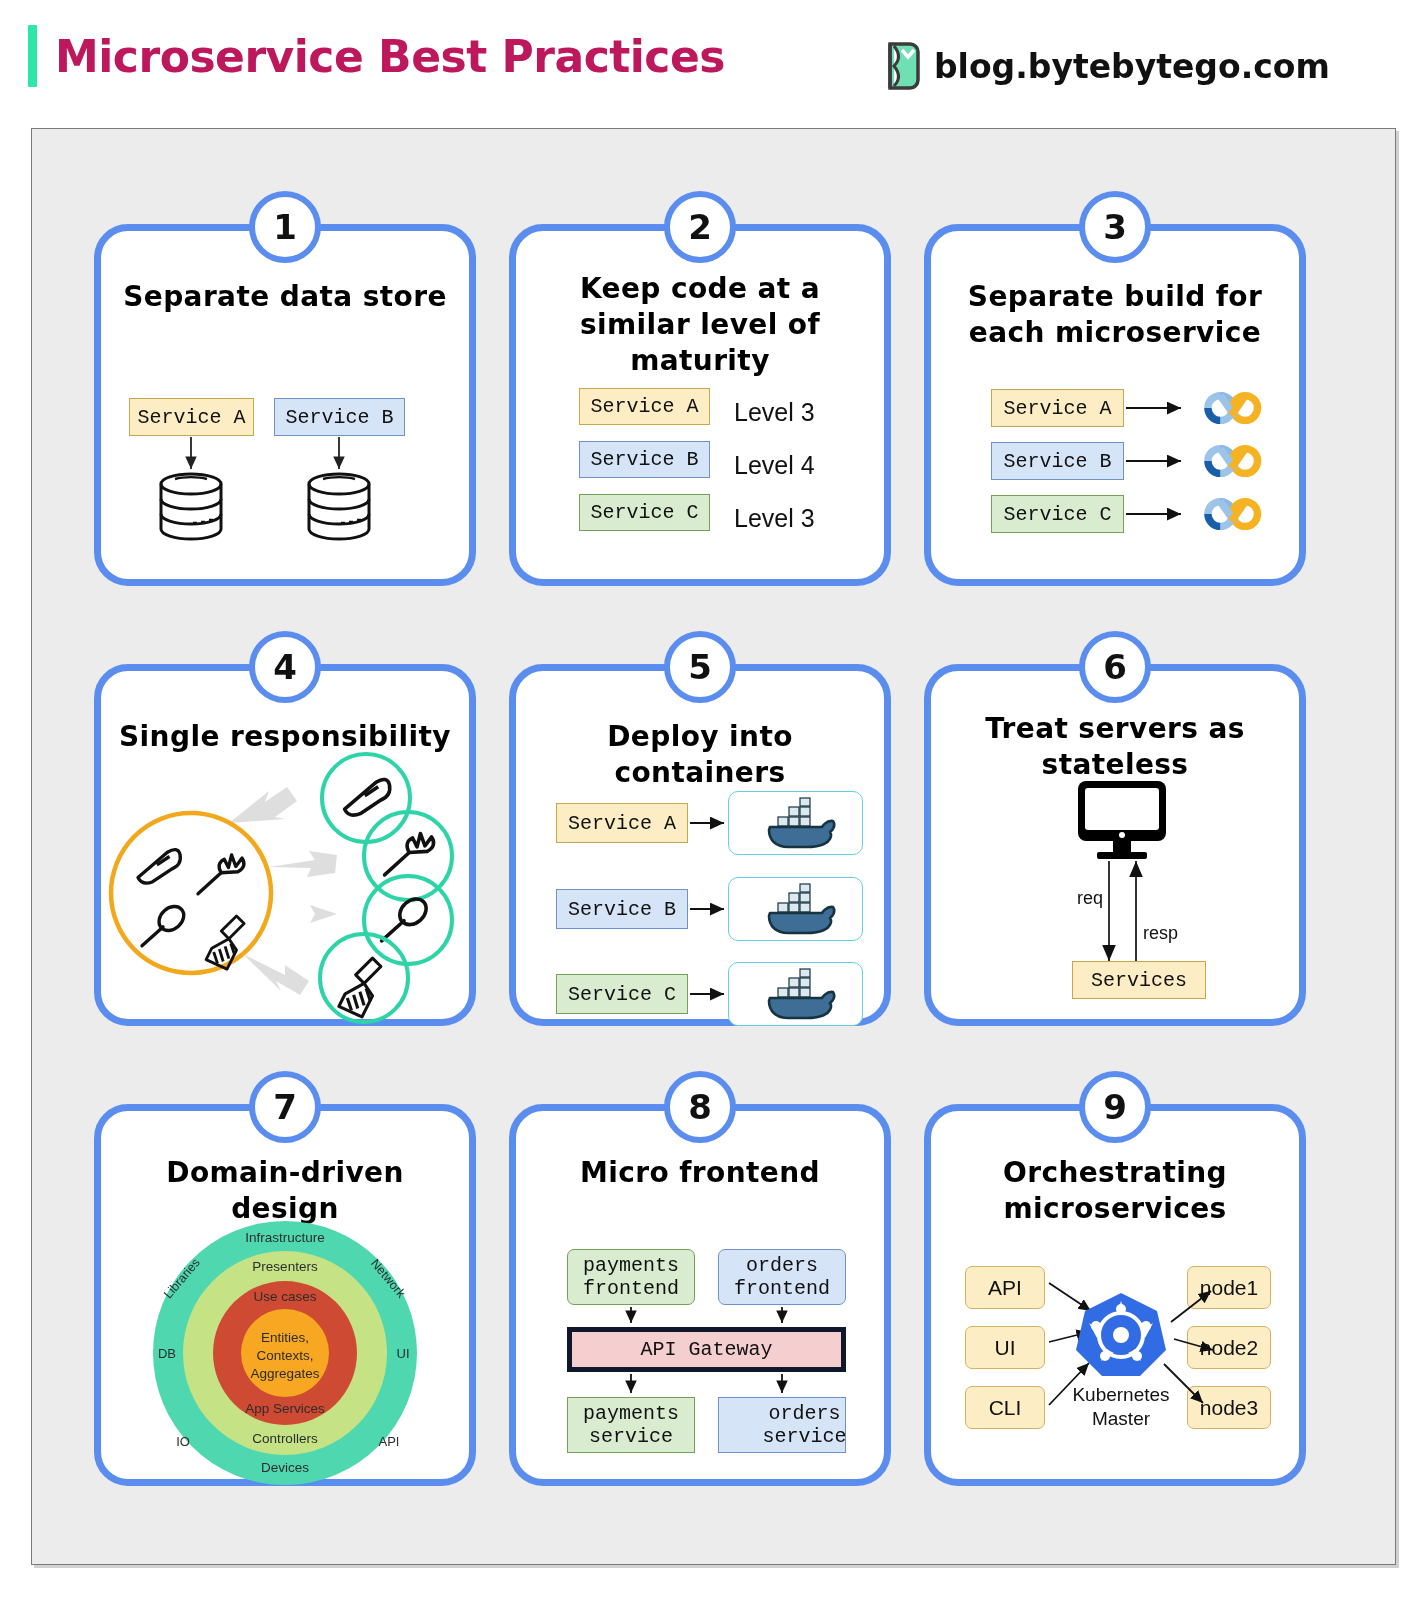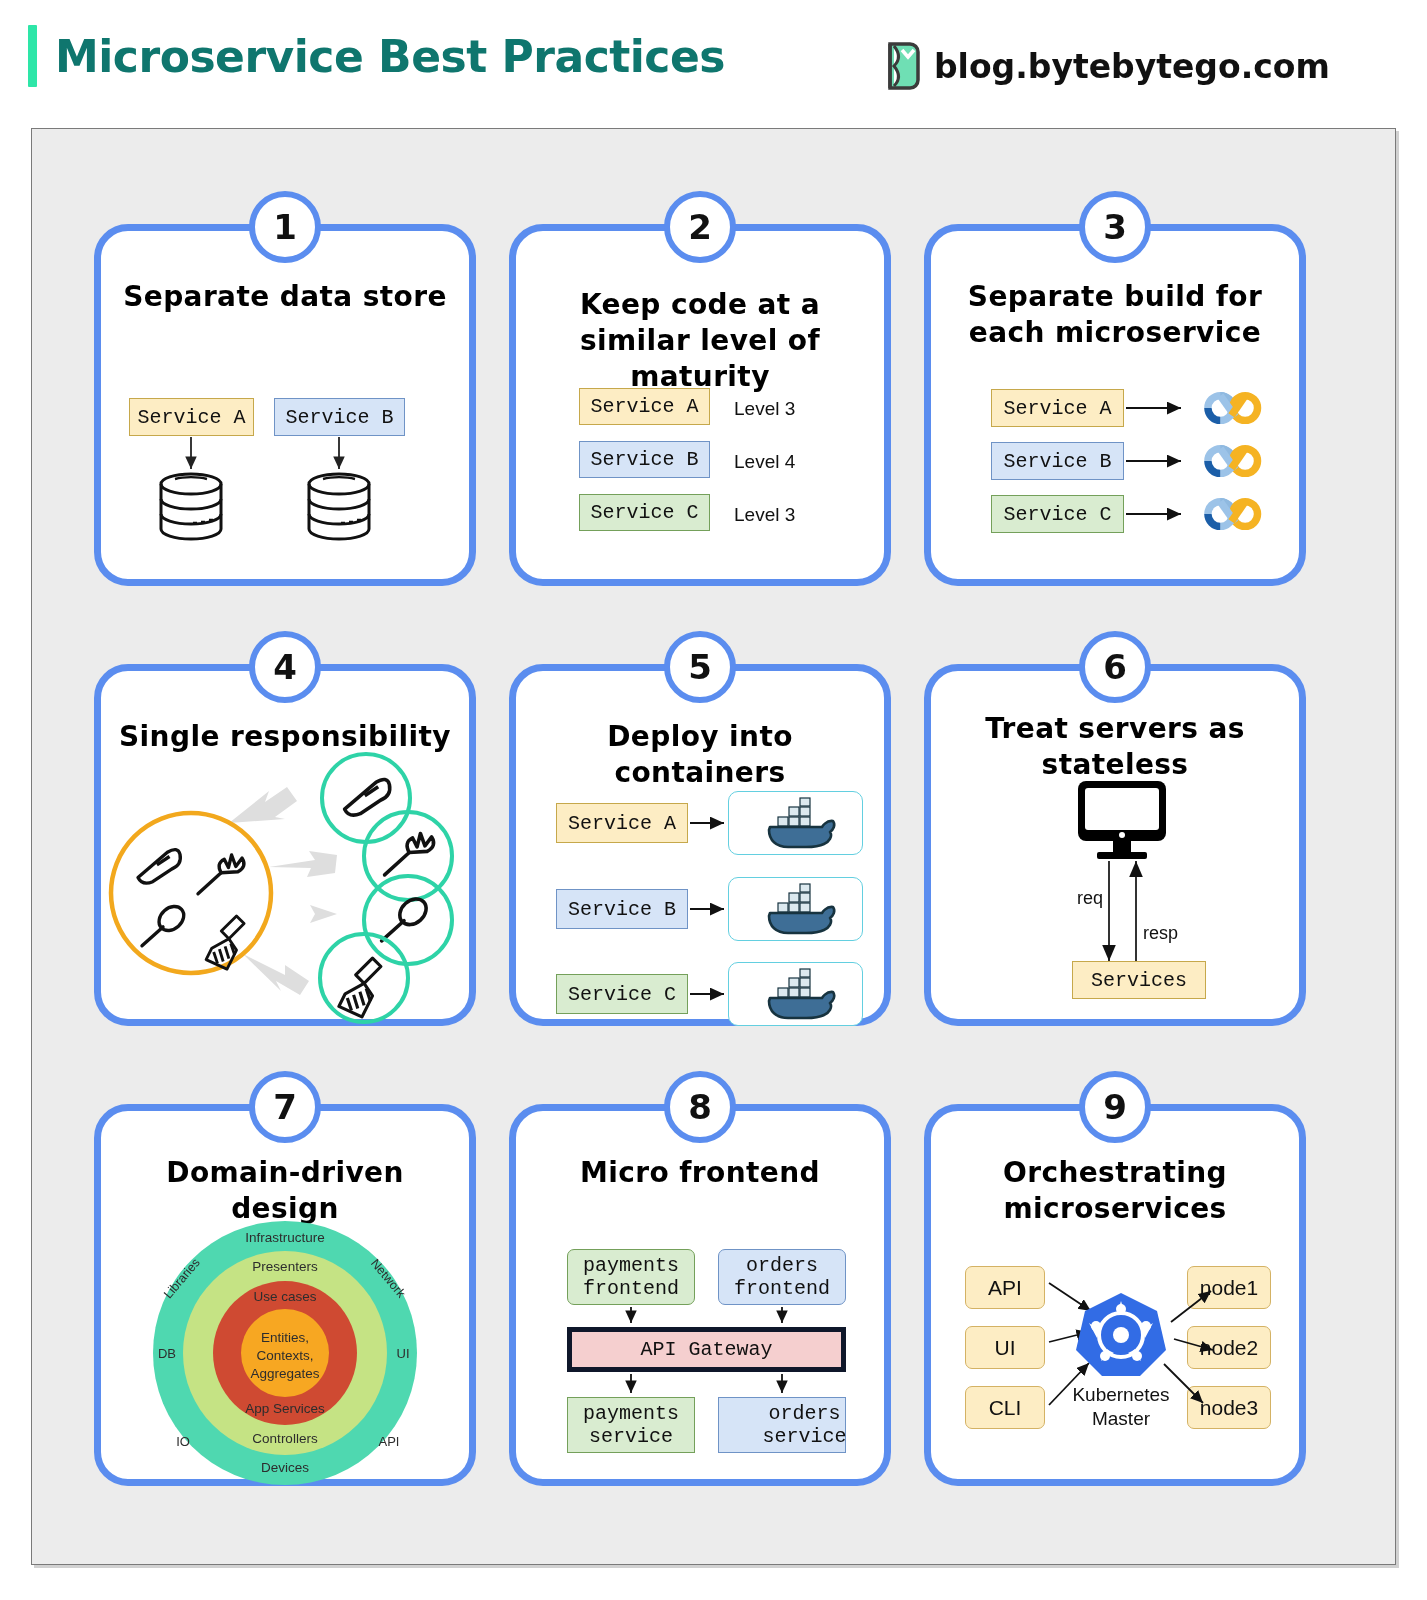--- a/index.html
+++ b/index.html
@@ -21,21 +21,21 @@
     width: 9px; height: 62px;
     background: #2ee6a8;
     margin-left: 28px;
     border-radius: 1px;
   }
   .page-title {
     font-family: "DejaVu Sans", sans-serif;
     font-weight: bold;
     font-size: 44px;
     letter-spacing: -0.5px;
-    color: #0f766e;
+    color: #be185d;
     margin-left: 18px;
     white-space: nowrap;
   }
   .brand {
     position: absolute;
     left: 884px;
     top: 40px;
     display: flex;
     align-items: center;
     gap: 12px;
@@ -125,21 +125,21 @@
     display: flex; align-items: center; justify-content: center;
     color: #111;
     font-family: "Liberation Sans", sans-serif;
   }
 
   .svg-layer { position: absolute; left: 0; top: 0; overflow: visible; }
 
   .lbl {
     position: absolute;
     font-family: "Liberation Sans", sans-serif;
-    font-size: 19px;
+    font-size: 25px;
     color: #111;
   }
 
   .dockerbox {
     position: absolute;
     border: 1.5px solid #63cfe0;
     border-radius: 10px;
     background: #fff;
     display: flex; align-items: center; justify-content: center;
   }
@@ -193,21 +193,21 @@
         <path d="M208 268 a30 10 0 0 0 60 0"></path>
         <path d="M208 283 a30 10 0 0 0 60 0"></path>
         <path d="M222 248 a22 6 0 0 1 32 0" stroke-width="2.4"></path>
         <path d="M240 292 h4 M248 291 h4 M256 289 h4" stroke-width="2.4"></path>
       </g>
     </svg>
   </div>
 
   <div class="card" style="left:477px; top:95px; width:382px; height:362px;">
     <div class="badge">2</div>
-    <div class="card-title" style="margin-top:56px;">Keep code at a similar level of maturity</div>
+    <div class="card-title" style="margin-top:40px;">Keep code at a similar level of maturity</div>
 
     <div class="svcbox b-yellow" style="position:absolute; left:63px; top:157px; width:131px; height:37px;">Service A</div>
     <div class="lbl" style="left:218px; top:167px;">Level 3</div>
 
     <div class="svcbox b-blue" style="position:absolute; left:63px; top:210px; width:131px; height:37px;">Service B</div>
     <div class="lbl" style="left:218px; top:220px;">Level 4</div>
 
     <div class="svcbox b-green" style="position:absolute; left:63px; top:263px; width:131px; height:37px;">Service C</div>
     <div class="lbl" style="left:218px; top:273px;">Level 3</div>
   </div>

